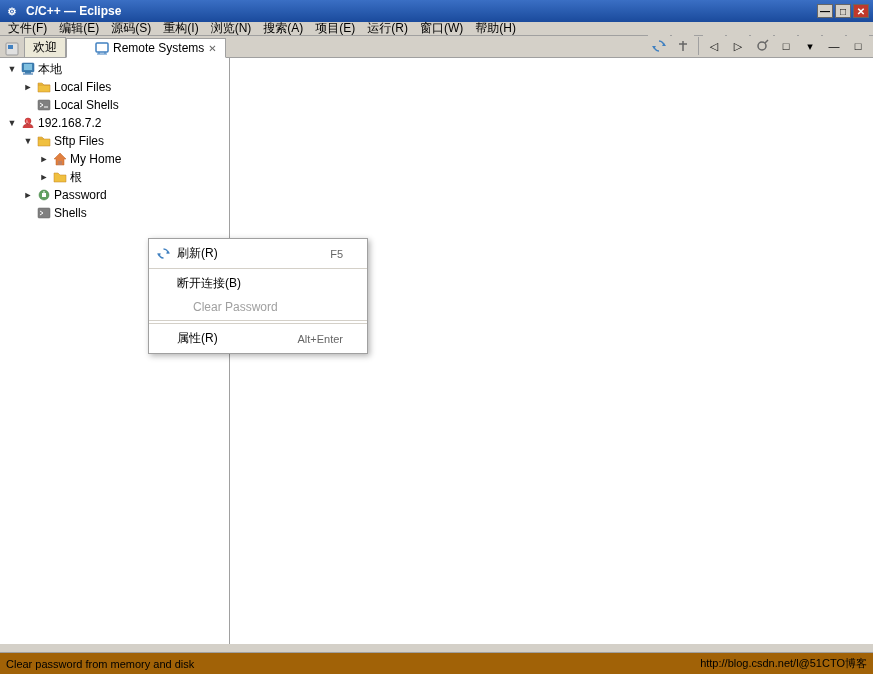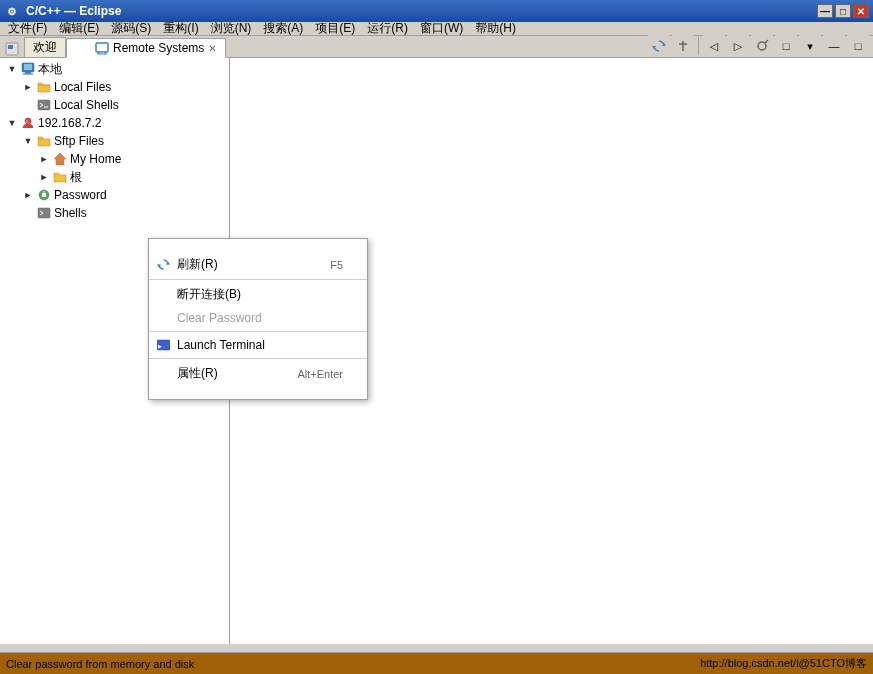--- a/index.html
+++ b/index.html
@@ -202,32 +202,32 @@
     
     .context-menu {
       position: absolute;
       left: 148px;
       top: 238px;
       width: 220px;
       background: white;
       border: 1px solid #a0a0a0;
       box-shadow: 2px 2px 6px rgba(0,0,0,0.3);
       z-index: 100;
-      padding: 13px 0;
+      padding: 2px 0;
     }
     .ctx-item {
       padding: 4px 24px 4px 28px;
       cursor: pointer;
       display: flex;
       align-items: center;
       justify-content: space-between;
       font-size: 12px;
       position: relative;
     }
-    .ctx-item.disabled { color: #a0a0a0; cursor: default; }
+    .ctx-item.disabled { color: #a0a0a0; cursor: default; margin-left: 16px; }
     .ctx-sep {
       height: 1px;
       background: #d4d0c8;
       margin: 2px 0;
     }
     .ctx-shortcut {
       color: #666;
       font-size: 11px;
       margin-left: 20px;
     }
@@ -464,30 +464,20 @@
     <span class="ctx-shortcut"></span>
   </div>
 
   <div class="ctx-item disabled">
     <span class="ctx-item-icon"></span>
     <span>Clear Password</span>
     <span class="ctx-shortcut"></span>
   </div>
   <div class="ctx-sep"></div>
 
-  <div class="ctx-item">
-    <span class="ctx-item-icon">
-      <svg width="13" height="13" viewBox="0 0 13 13">
-          <rect x="0" y="1" width="13" height="10" rx="1" fill="#4060d0" stroke="#2040b0" stroke-width="0.5"></rect>
-          <text x="1" y="9" font-size="5" fill="white">▶</text>
-        </svg>
-    </span>
-    <span>Launch Terminal</span>
-    <span class="ctx-shortcut"></span>
-  </div>
   <div class="ctx-sep"></div>
 
   <div class="ctx-item">
     <span class="ctx-item-icon"></span>
     <span>属性(R)</span>
     <span class="ctx-shortcut">Alt+Enter</span>
   </div>
 </div>
 
 <div class="status-bar">

